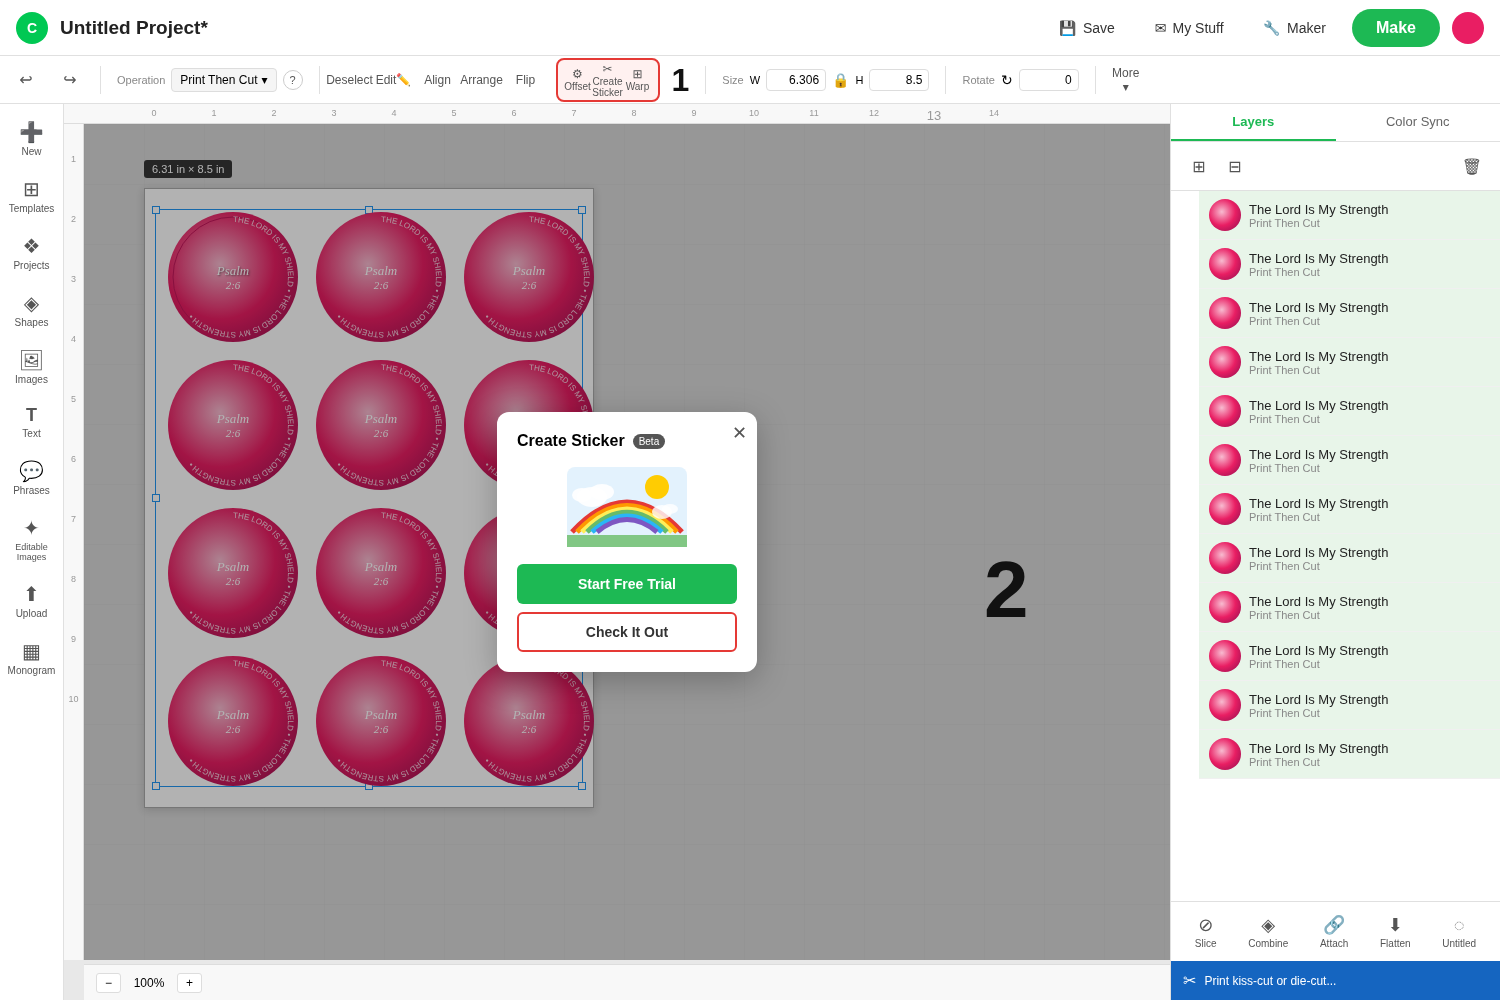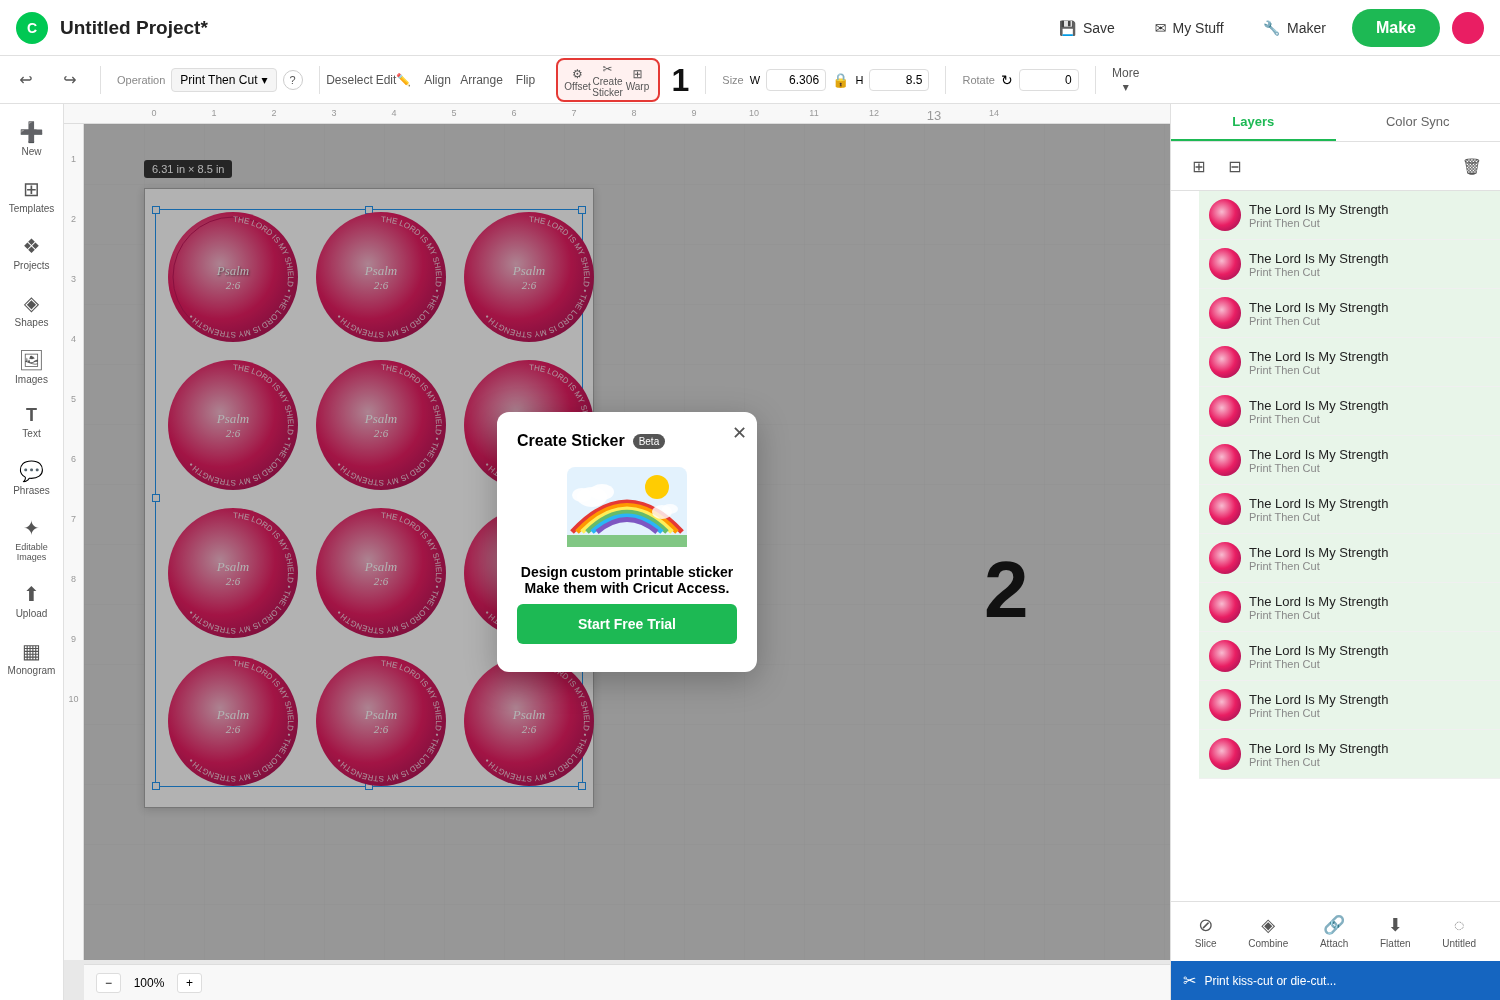--- a/index.html
+++ b/index.html
@@ -540,25 +540,29 @@
                 <ellipse cx="35" cy="25" rx="12" ry="8" fill="white" opacity="0.9"></ellipse>
                 <ellipse cx="15" cy="28" rx="10" ry="7" fill="white" opacity="0.9"></ellipse>
 
                 <ellipse cx="95" cy="45" rx="10" ry="7" fill="white" opacity="0.8"></ellipse>
                 <ellipse cx="103" cy="42" rx="8" ry="5" fill="white" opacity="0.8"></ellipse>
 
                 <rect x="0" y="68" width="120" height="12" fill="#81c784" rx="0"></rect>
               </svg>
             </div>
 
-            <div class="popup-headline">Design custom printable sticker<br>Make them with Cricut Access.</div>
 
             <button class="popup-btn-primary">
               <span>Start Free Trial</span>
             </button>
+            <div style="border:2px solid #e53935;border-radius:6px;">
+              <button class="popup-btn-secondary" style="border:none;">
+                <span>Check It Out</span>
+              </button>
+            </div>
           </div>
 
           <div style="position:absolute;font-size:80px;font-weight:900;color:#111;left:900px;top:420px;">2</div>
         </div>
       </div>
     </div>
 
     <div id="zoom-bar">
       <button class="zoom-btn">−</button>
       <span style="font-size:12px;min-width:40px;text-align:center;">100%</span>

